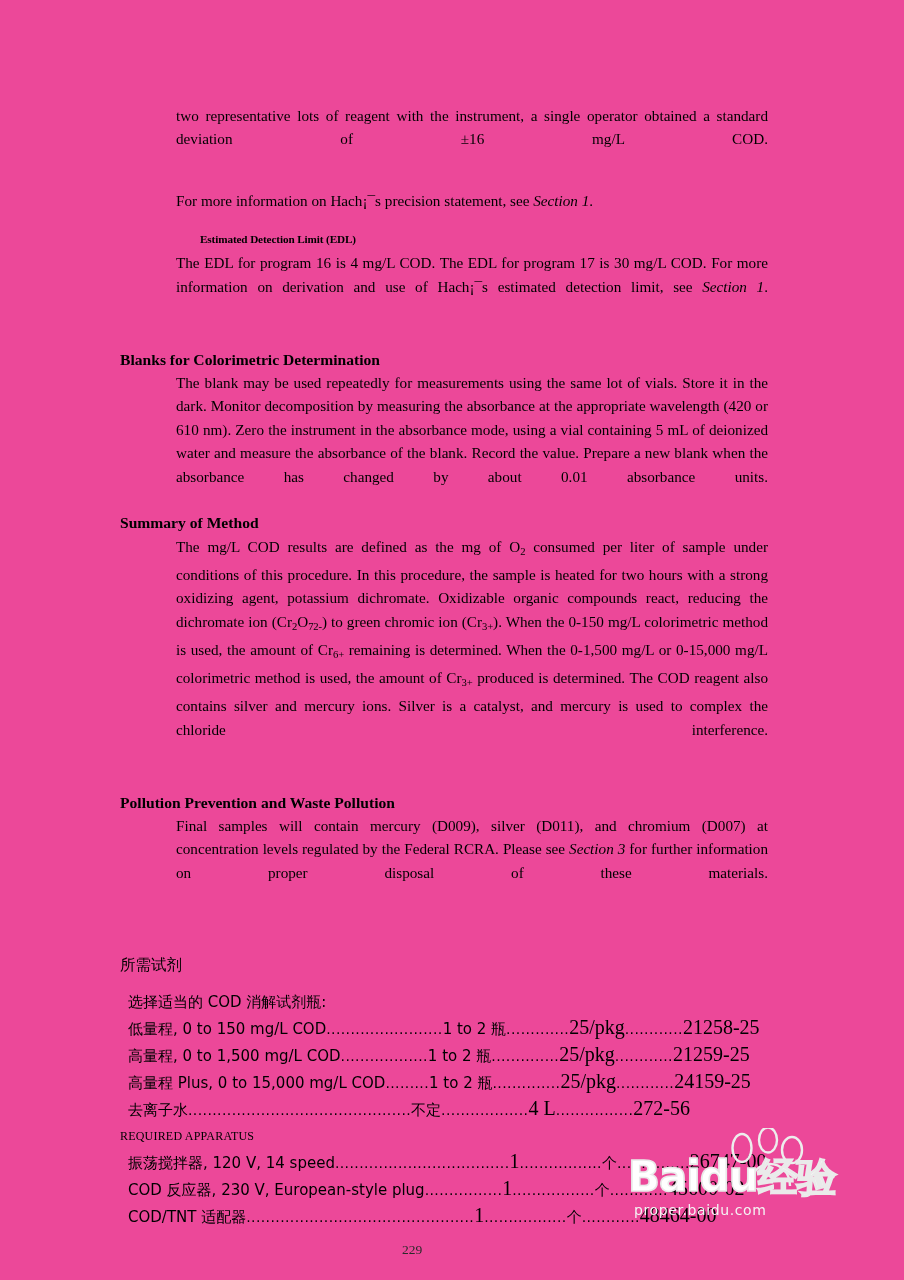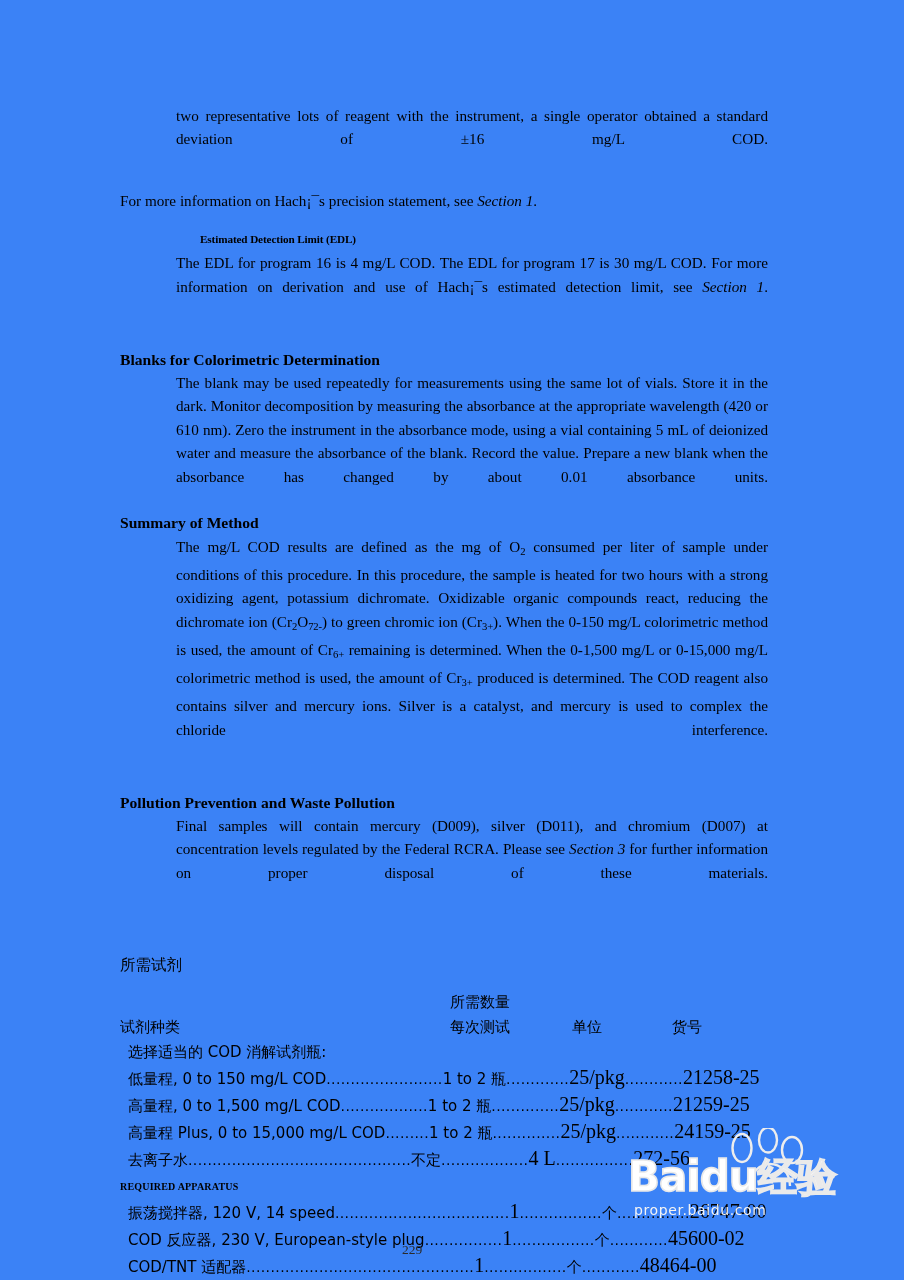--- a/index.html
+++ b/index.html
@@ -8,21 +8,21 @@
     background: #ffffff;
   }
   body {
     font-family: "Liberation Serif", "DejaVu Serif", serif;
     color: #000000;
   }
   #page {
     position: relative;
     width: 904px;
     height: 1280px;
-    background: #3b82f6;
+    background: #ec4899;
     overflow: hidden;
   }
   .content {
     position: absolute;
     left: 120px;
     top: 104px;
     width: 648px;
   }
 
   
@@ -48,20 +48,21 @@
   }
   .section-head {
     font-size: 15.6px;
     line-height: 23.4px;
     font-weight: bold;
     margin: 0;
   }
   .noindent-line {
     font-size: 15.2px;
     line-height: 23.4px;
+    margin-left: 56px;
     text-align: left;
   }
   i, .ital { font-style: italic; }
   .gap-lg { height: 26px; }
   .gap-xl { height: 46px; }
 
   
   .para.j { text-align: justify; }
   .para.j:after {
     content: "";
@@ -117,22 +118,22 @@
     font-family: "DejaVu Sans", "Liberation Sans", sans-serif;
     margin-left: 8px;
   }
   .lead {
     letter-spacing: 0.4px;
     font-size: 14px;
   }
   .en { font-family: "Liberation Serif", "DejaVu Serif", serif; font-size: 20px; }
   .apparatus-head {
     font-family: "Liberation Serif", "DejaVu Serif", serif;
-    font-weight: bold;
-    font-size: 10px;
+    font-weight: normal;
+    font-size: 12px;
     line-height: 25px;
     letter-spacing: 0.2px;
   }
 
   
   .pageno {
     position: absolute;
     left: 0;
     top: 1242px;
     width: 824px;
@@ -211,36 +212,20 @@
     <p class="section-head">Pollution Prevention and Waste Pollution</p>
     <p class="para j indent"><span>Final samples will contain mercury (D009), silver (D011), and chromium (D007) at concentration levels regulated by the Federal RCRA. Please see </span><i>Section 3</i><span> for further information on proper disposal of these materials.</span></p>
 
     <div class="gap-xl"></div>
 
     <div class="cn-block">
 
       <p class="cn-title">所需试剂</p>
       <div style="height:14px"></div>
 
-      <table class="tbl">
-        <tbody>
-            <tr class="hdr">
-          <td class="c-name"></td>
-          <td class="c-qty">所需数量</td>
-          <td class="c-unit"></td>
-          <td class="c-cat"></td>
-        </tr>
-        <tr class="hdr">
-          <td class="c-name">试剂种类</td>
-          <td class="c-qty">每次测试</td>
-          <td class="c-unit">单位</td>
-          <td class="c-cat">货号</td>
-        </tr>
-      </tbody>
-        </table>
 
       <div class="rowline">选择适当的 COD 消解试剂瓶:</div>
 
       <div class="rowline"><span>低量程, 0 to 150 mg/L COD</span><span class="lead">........................</span><span>1 to 2  瓶</span><span class="lead">.............</span><span class="en">25/pkg</span><span class="lead">............</span><span class="en">21258-25</span></div>
 
       <div class="rowline"><span>高量程, 0 to 1,500 mg/L COD</span><span class="lead">..................</span><span>1 to 2   瓶</span><span class="lead">..............</span><span class="en">25/pkg</span><span class="lead">............</span><span class="en">21259-25</span></div>
 
       <div class="rowline"><span>高量程 Plus, 0 to 15,000 mg/L COD</span><span class="lead">.........</span><span>1 to 2  瓶</span><span class="lead">..............</span><span class="en">25/pkg</span><span class="lead">............</span><span class="en">24159-25</span></div>
 
       <div class="rowline"><span>去离子水</span><span class="lead">..............................................</span><span>不定</span><span class="lead">..................</span><span class="en">4 L</span><span class="lead">................</span><span class="en">272-56</span></div>

